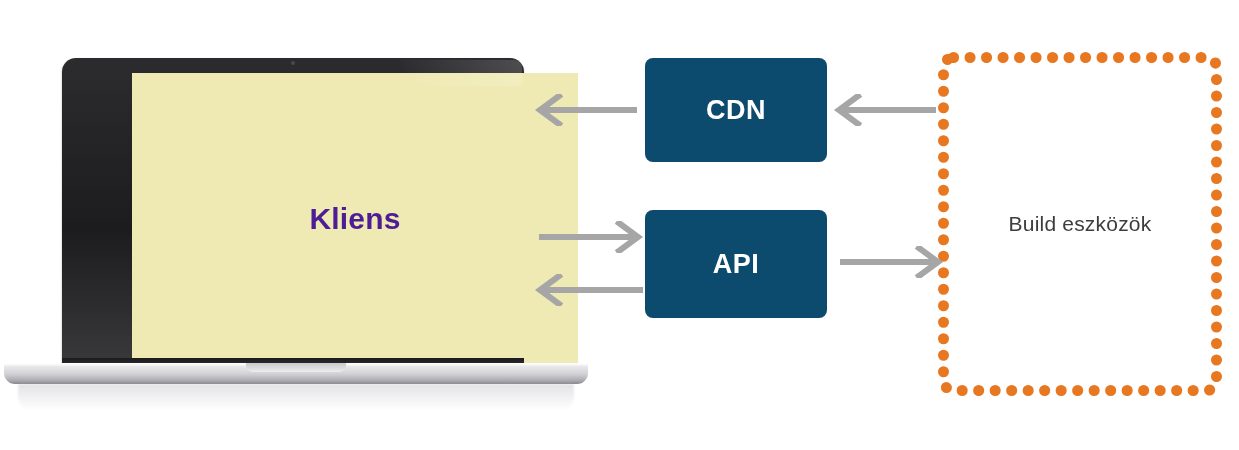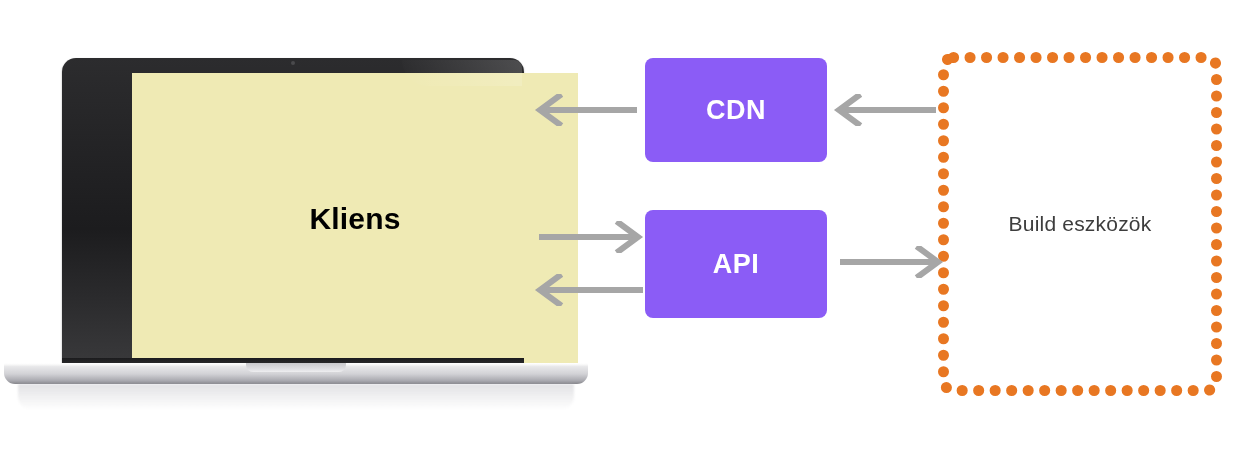--- a/index.html
+++ b/index.html
@@ -69,21 +69,21 @@
     width: 446px;
     height: 292px;
     background: #efeab4;
     display: flex;
     align-items: center;
     justify-content: center;
   }
   .screen-label {
     font-size: 30px;
     font-weight: bold;
-    color: #000000;
+    color: #4c1d95;
     letter-spacing: 0.2px;
   }
   .laptop-base {
     position: absolute;
     left: 4px;
     top: 313px;
     width: 584px;
     height: 21px;
     background: linear-gradient(180deg, #fbfbfb 0%, #e7e7e9 18%, #d2d2d6 52%, #a8a8ae 85%, #86868b 100%);
     border-radius: 3px 3px 11px 11px;
@@ -123,21 +123,21 @@
     width: 556px;
     height: 26px;
     background: linear-gradient(180deg, rgba(180,180,186,0.38) 0%, rgba(255,255,255,0) 100%);
     border-radius: 0 0 14px 14px;
     filter: blur(1px);
   }
 
   
   .node-box {
     position: absolute;
-    background: #8b5cf6;
+    background: #0c4a6e;
     border-radius: 8px;
     display: flex;
     align-items: center;
     justify-content: center;
   }
   .node-box .node-label {
     color: #ffffff;
     font-size: 27px;
     font-weight: bold;
     letter-spacing: 0.5px;

